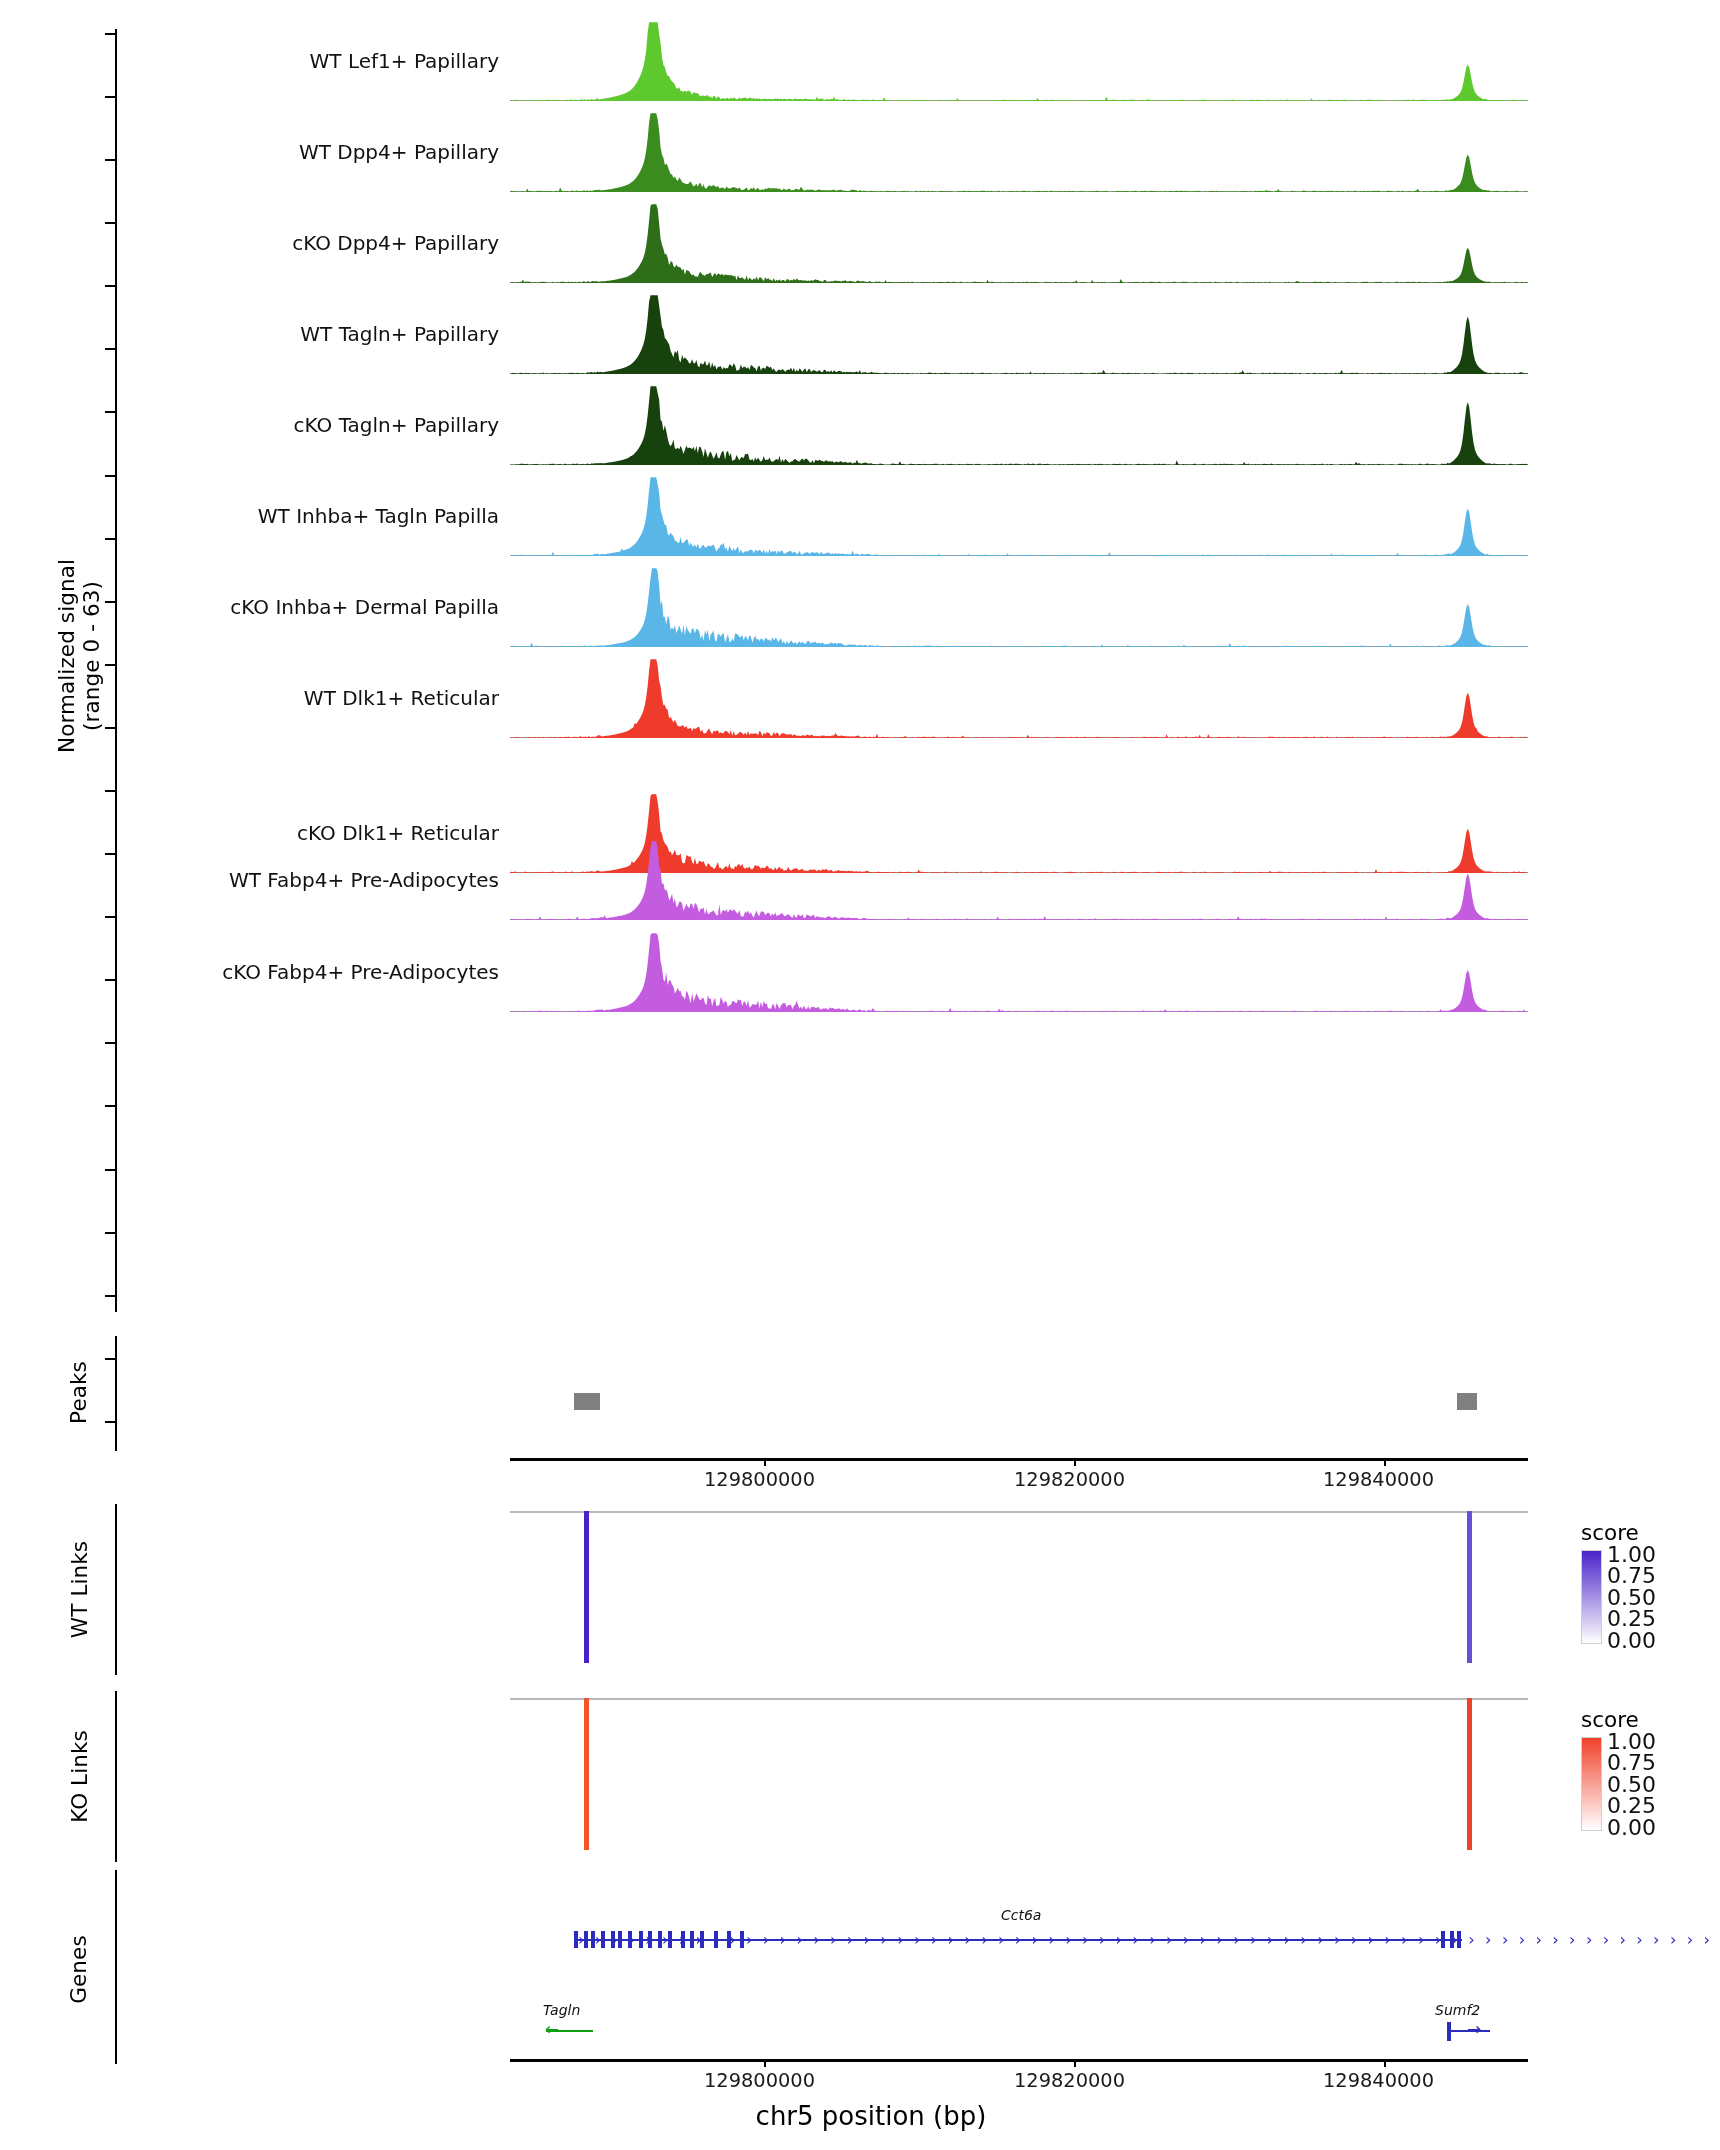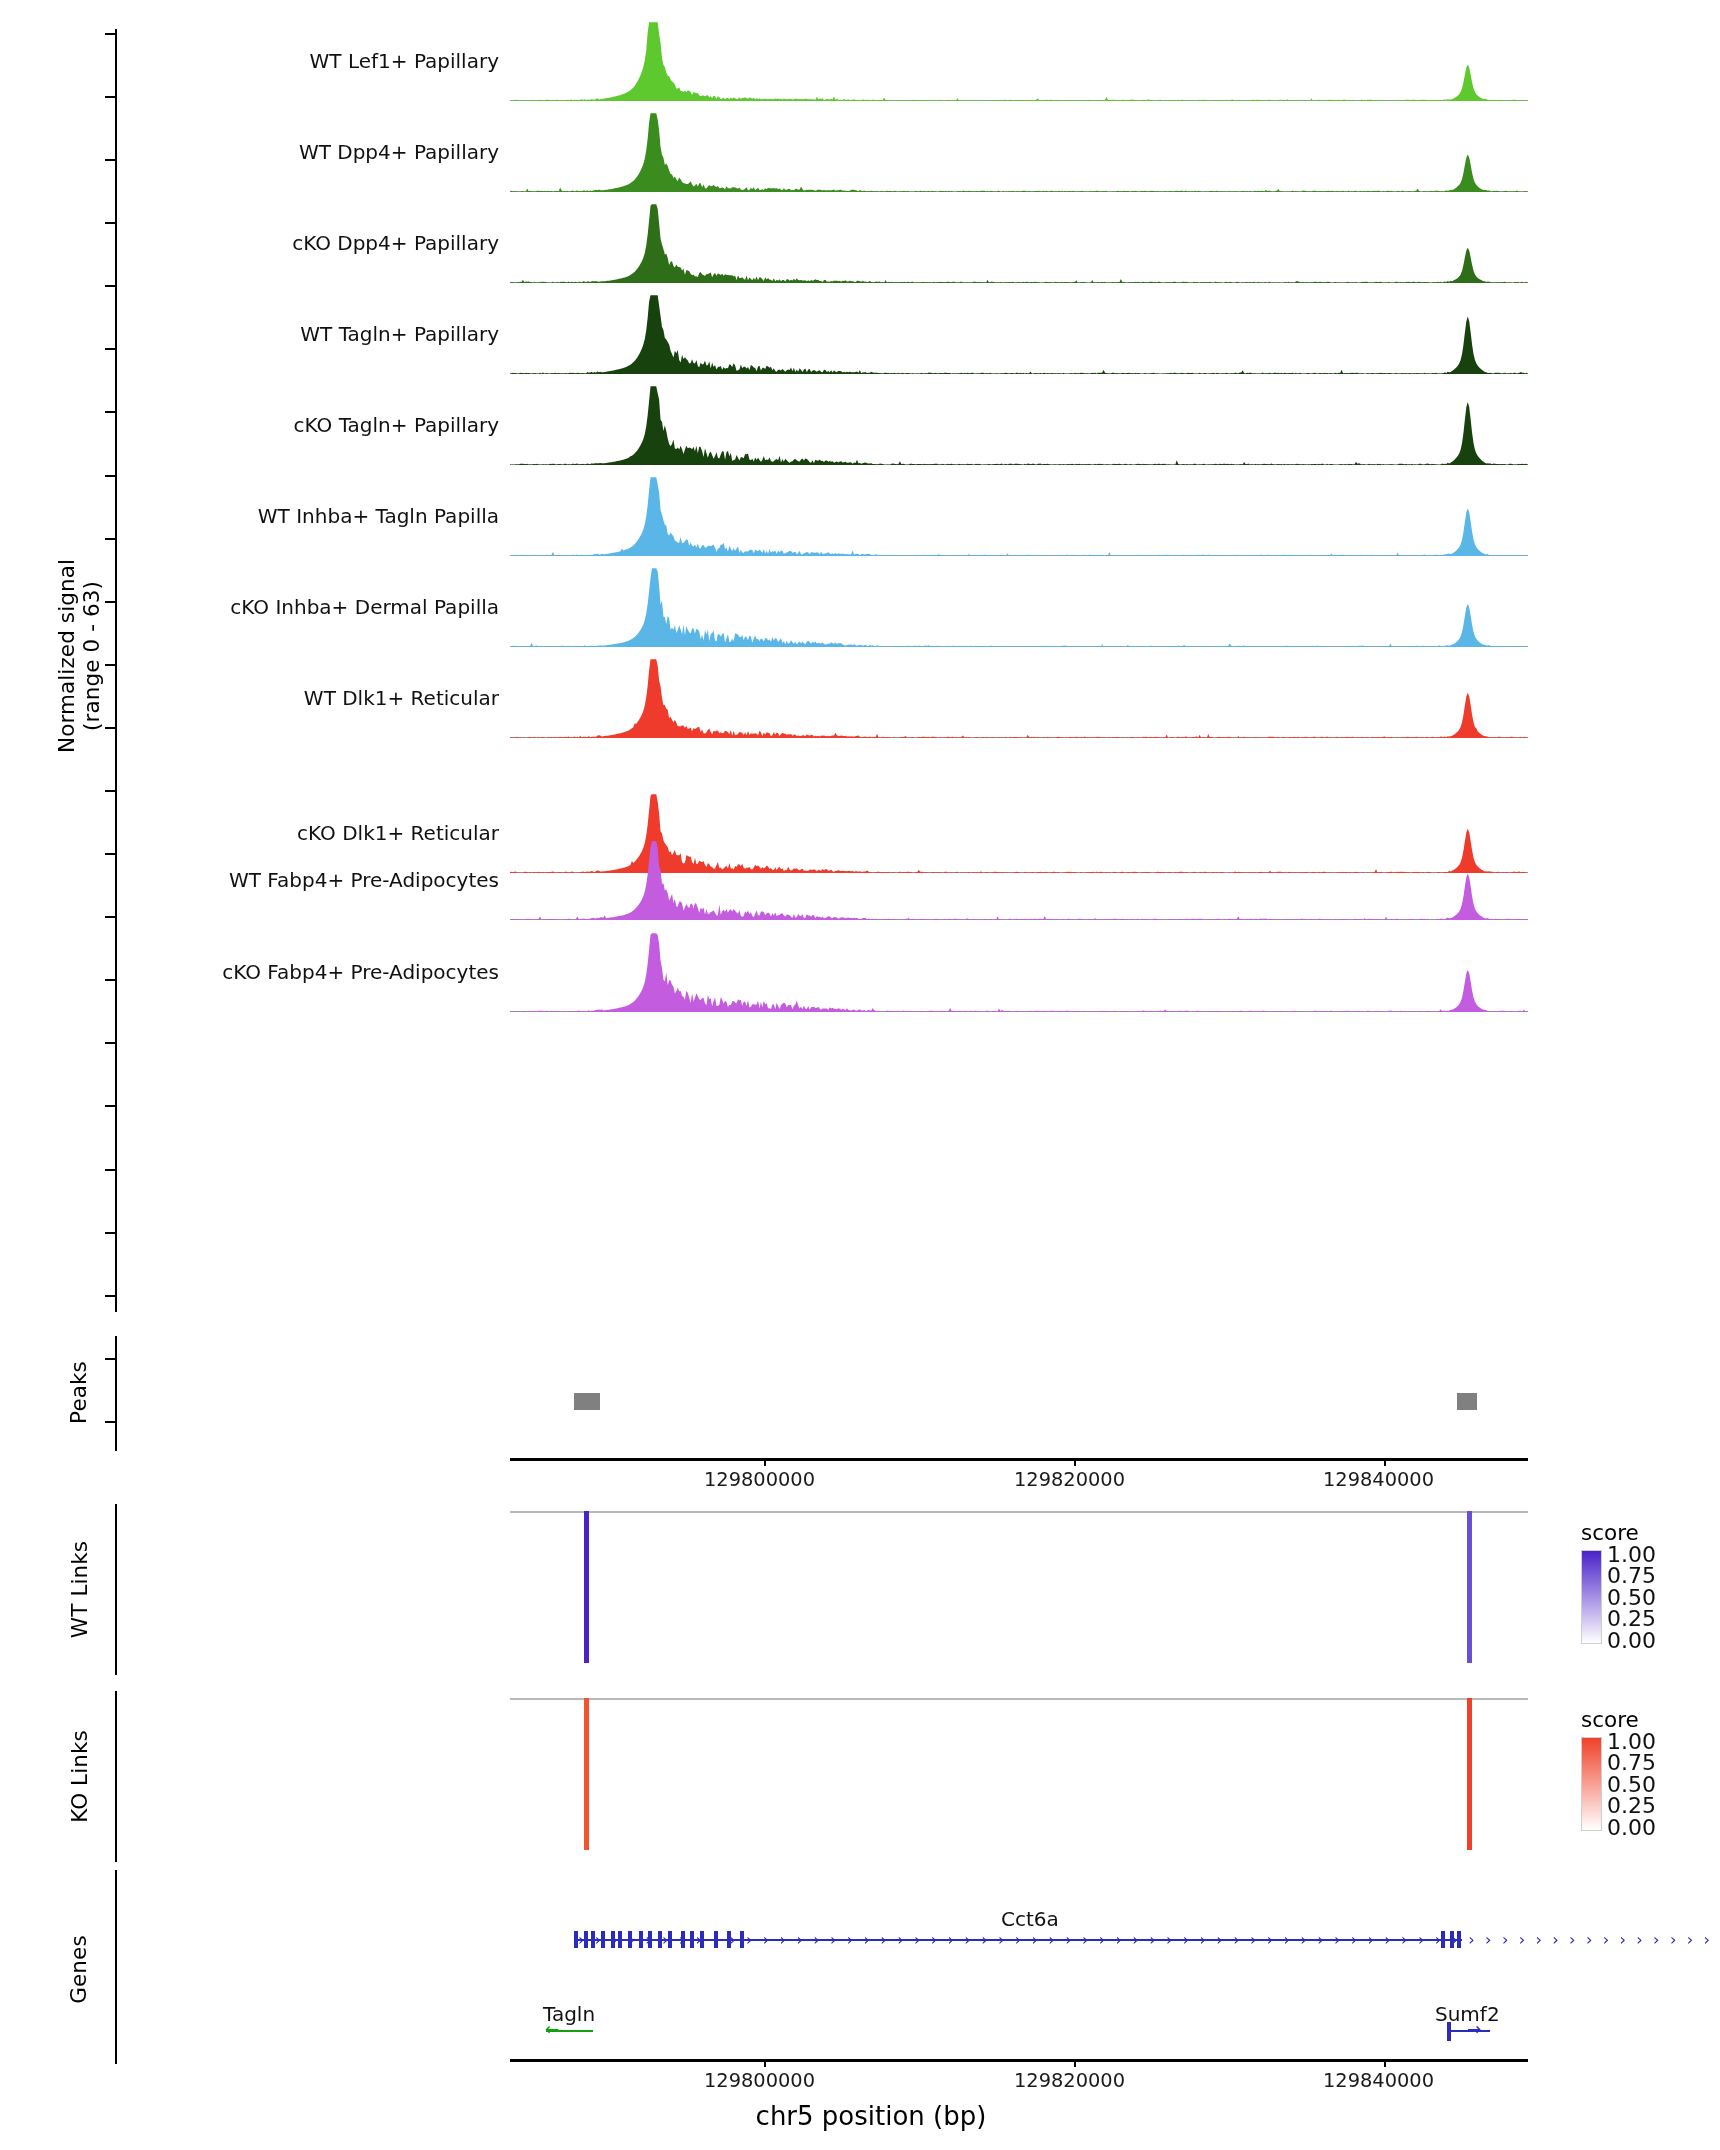--- a/index.html
+++ b/index.html
@@ -121,21 +121,21 @@
     position: absolute; left: 0; top: 0; width: 18.6px; height: 92px;
     border: 0.7px solid #cfcfcf;
   }
   .legend-ticks { position: absolute; left: 26px; top: -6.5px; }
   .legend-tick-label { font-size: 22px; line-height: 21.5px; color: #111; }
 
   
   #genes-section { position: absolute; left: 0; top: 1864px; width: 1721px; height: 287px; }
   .gene-line { position: absolute; height: 2.2px; background: #2b2bbe; }
   .gene-line-green { position: absolute; height: 2.2px; background: #11a011; }
-  .gene-name { position: absolute; font-size: 20px; white-space: nowrap; }
+  .gene-name { position: absolute; font-size: 14px; white-space: nowrap; font-style: italic; }
   .gene-exon { position: absolute; background: #2b2bbe; width: 4.3px; }
   .gene-arrows { position: absolute; font-size: 16px; color: #2b2bbe; letter-spacing: 10.4px; white-space: nowrap; }
 </style>
 </head>
 <body>
 
 <div id="root">
 
   <div class="vline" style="left:115px; top:29px; height:1283px;"></div>
   <div id="signal-ticks">

